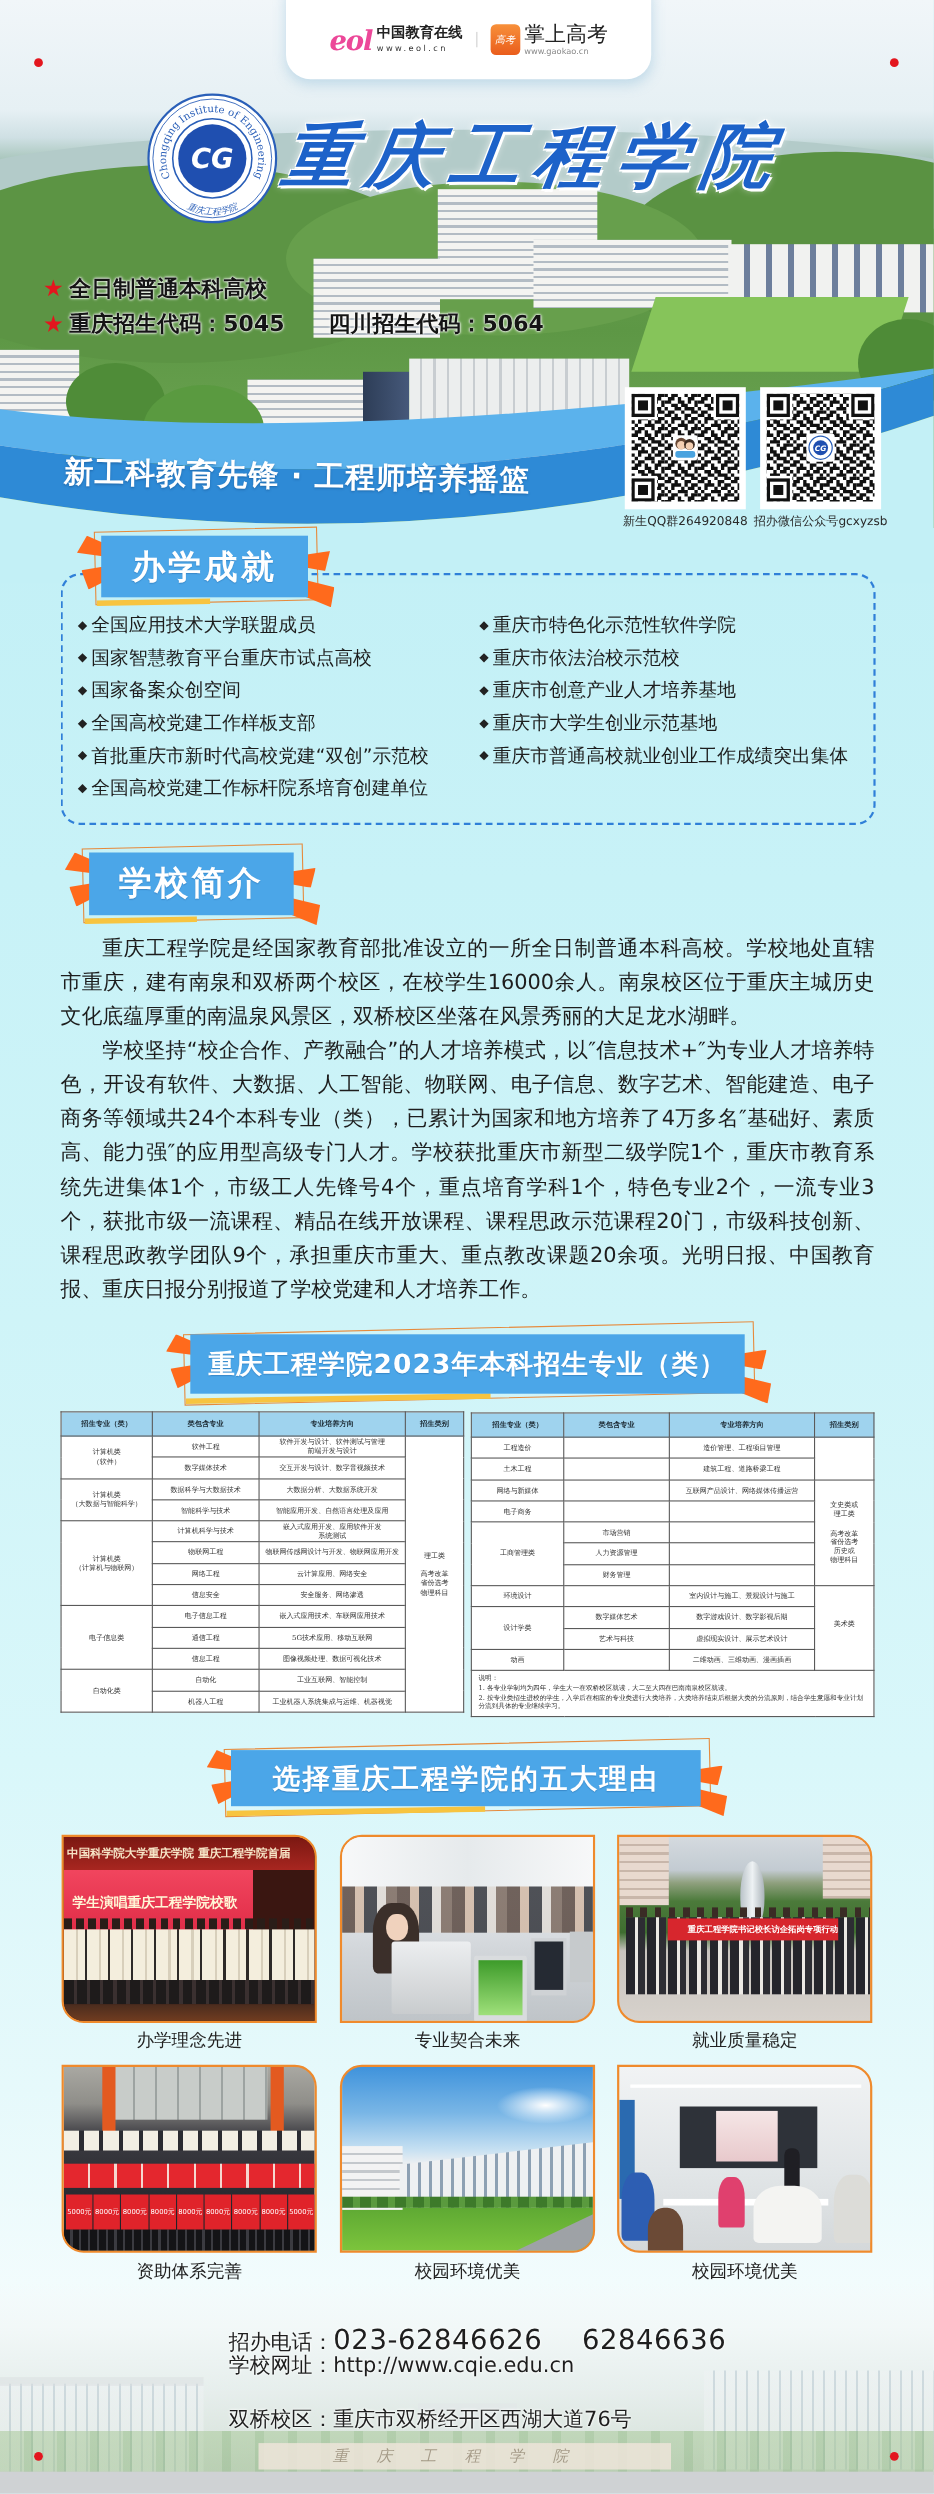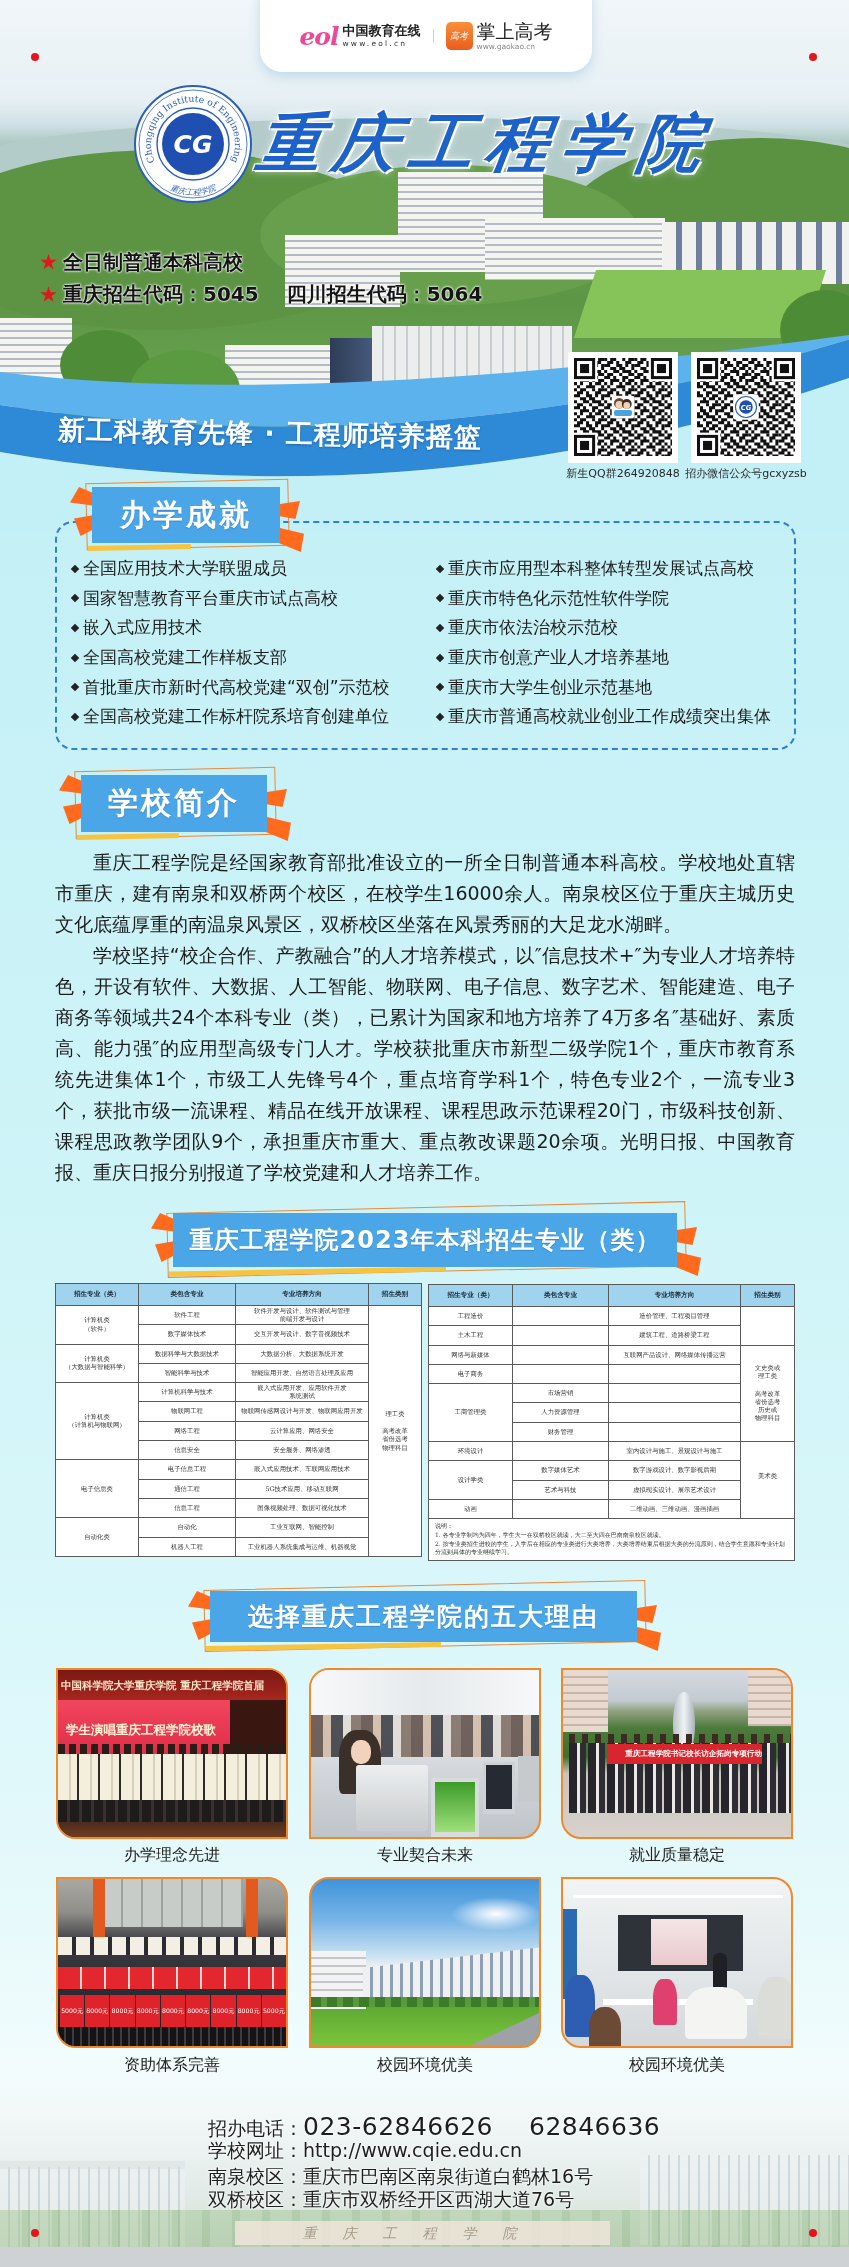--- a/index.html
+++ b/index.html
@@ -38,21 +38,21 @@
 .school-title{left:258px;top:100px;z-index:3;font-family:"DejaVu Serif",serif;font-style:italic;font-weight:bold;
   font-size:64px;letter-spacing:12px;color:#1d62c9;transform:skewX(-8deg);white-space:nowrap;line-height:86px;
   text-shadow:2px 2px 0 #fff,-1px -1px 0 #fff,1px -1px 0 #fff,-1px 1px 0 #fff,0 0 8px rgba(255,255,255,.9)}
 
 
 .facts{left:40px;top:246px;z-index:3}
 .fact{display:flex;align-items:center;height:32.5px;font-size:20px;font-weight:bold;color:#151515;white-space:nowrap;
   text-shadow:0 0 3px #fff,0 0 2px #fff,0 0 1px #fff}
 .star{width:17px;height:17px;background:#e3161e;margin-right:6px;flex:none;
   clip-path:polygon(50% 0%,61% 35%,98% 35%,68% 57%,79% 91%,50% 70%,21% 91%,32% 57%,2% 35%,39% 35%)}
-.fact .t2{margin-left:28px}
+.fact .t2{margin-left:40px}
 
 
 .slogan{left:58px;top:414px;z-index:3;font-size:27px;font-weight:bold;color:#fff;letter-spacing:1px;line-height:32px;
   white-space:nowrap;transform:rotate(1deg);transform-origin:left center;text-shadow:0 1px 2px rgba(0,40,90,.35)}
 .qr{width:110px;height:111px;background:#fff;padding:6px;z-index:4}
 .qr svg{display:block}
 .qr-cap{z-index:4;font-size:11px;color:#2a2a2a;width:140px;text-align:center;white-space:nowrap}
 
 
 .badge{position:absolute;z-index:5}
@@ -282,40 +282,36 @@
     <li>
         <span class="dot"></span>
         <span>全国应用技术大学联盟成员</span>
       </li>
     <li>
         <span class="dot"></span>
         <span>国家智慧教育平台重庆市试点高校</span>
       </li>
     <li>
         <span class="dot"></span>
-        <span>嵌入式应用技术</span>
+        <span>国家备案众创空间</span>
       </li>
     <li>
         <span class="dot"></span>
         <span>全国高校党建工作样板支部</span>
       </li>
     <li>
         <span class="dot"></span>
         <span>首批重庆市新时代高校党建“双创”示范校</span>
       </li>
     <li>
         <span class="dot"></span>
         <span>全国高校党建工作标杆院系培育创建单位</span>
       </li>
   </ul>
   <ul class="ach-list" style="left:437px;top:554px">
-    <li>
-        <span class="dot"></span>
-        <span>重庆市应用型本科整体转型发展试点高校</span>
-      </li>
     <li>
         <span class="dot"></span>
         <span>重庆市特色化示范性软件学院</span>
       </li>
     <li>
         <span class="dot"></span>
         <span>重庆市依法治校示范校</span>
       </li>
     <li>
         <span class="dot"></span>
@@ -633,20 +629,17 @@
   </div>
   <div class="red-dot a" style="left:31px;top:2229px"></div>
   <div class="red-dot a" style="left:809px;top:2229px"></div>
 
   <div class="contact a" style="top:2112px;height:30px;line-height:30px">
     <span class="lbl">招办电话：</span><span class="phone">023-62846626</span><span class="phone phone2">62846636</span>
   </div>
   <div class="contact a" style="top:2138px;height:24px;line-height:24px">
     <span class="lbl">学校网址：</span><span class="val">http://www.cqie.edu.cn</span>
   </div>
-  <div class="contact a" style="top:2164px;height:24px;line-height:24px">
-    <span class="lbl">南泉校区：</span><span class="val">重庆市巴南区南泉街道白鹤林16号</span>
-  </div>
   <div class="contact a" style="top:2187px;height:24px;line-height:24px">
     <span class="lbl">双桥校区：</span><span class="val">重庆市双桥经开区西湖大道76号</span>
   </div>
 
 </div>
 
 </body></html>

